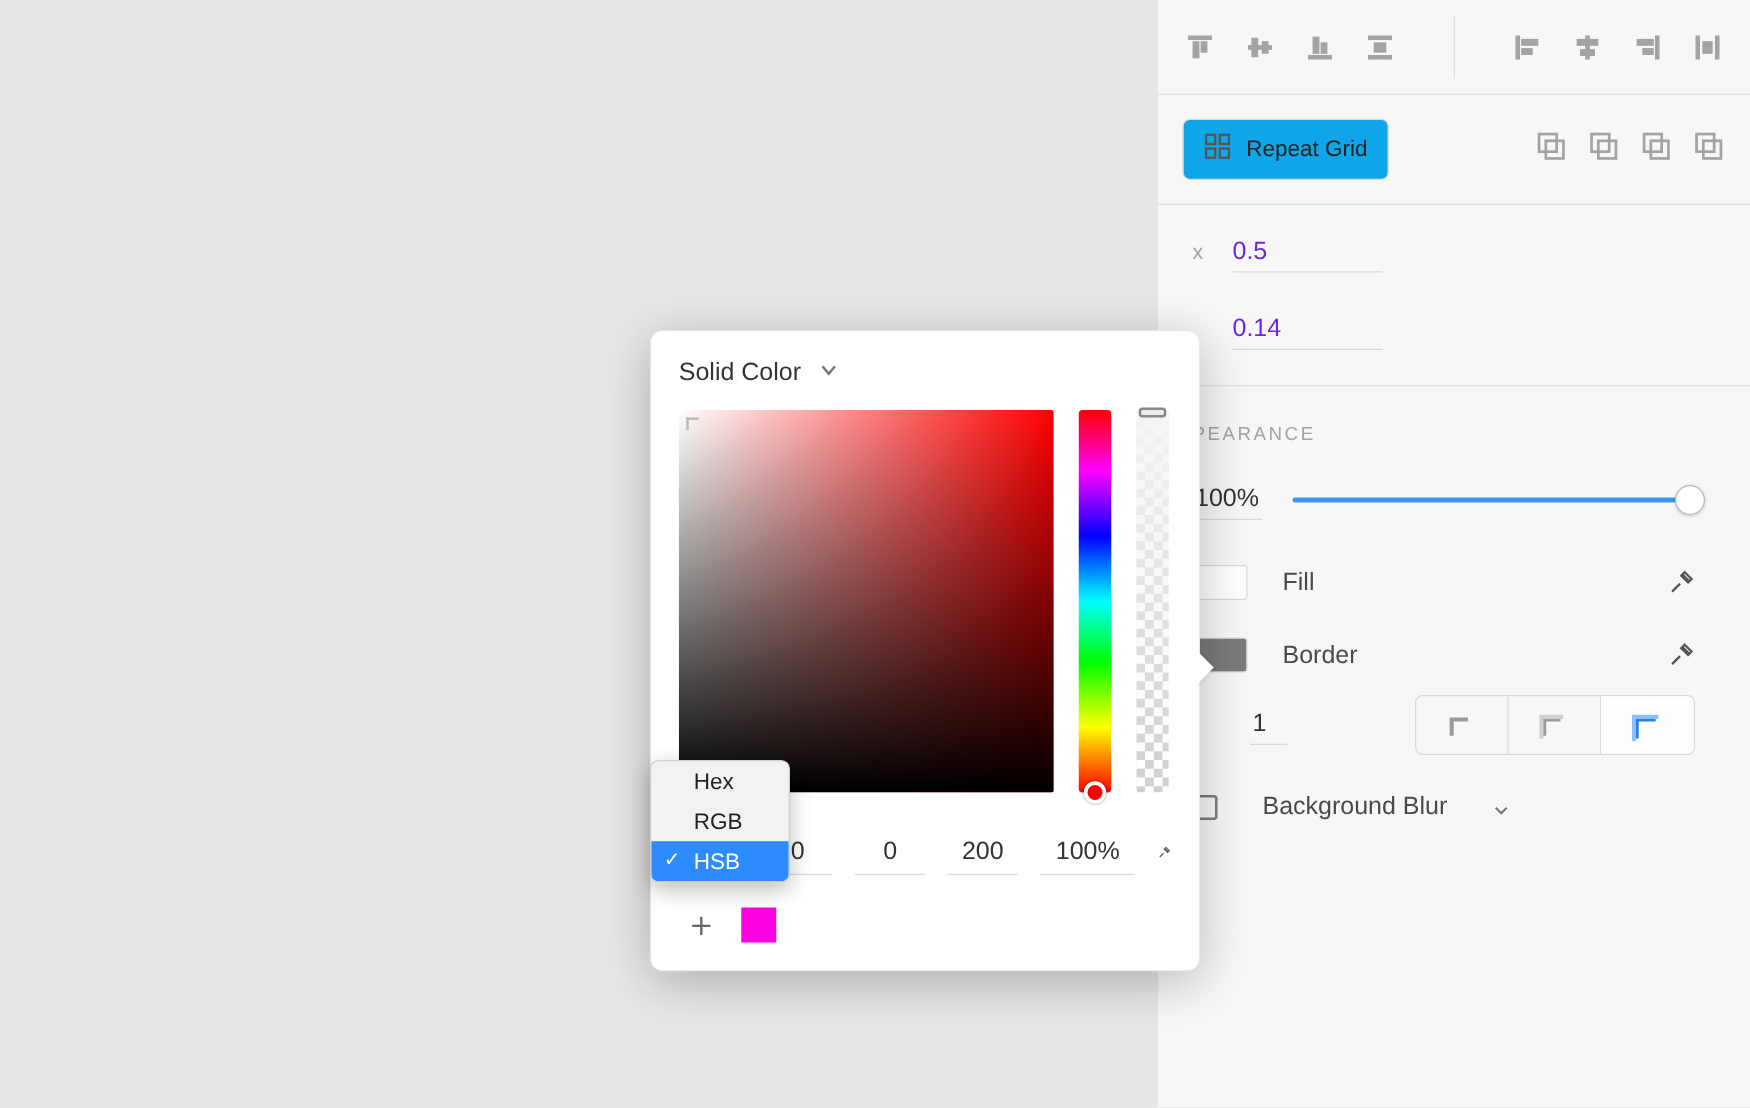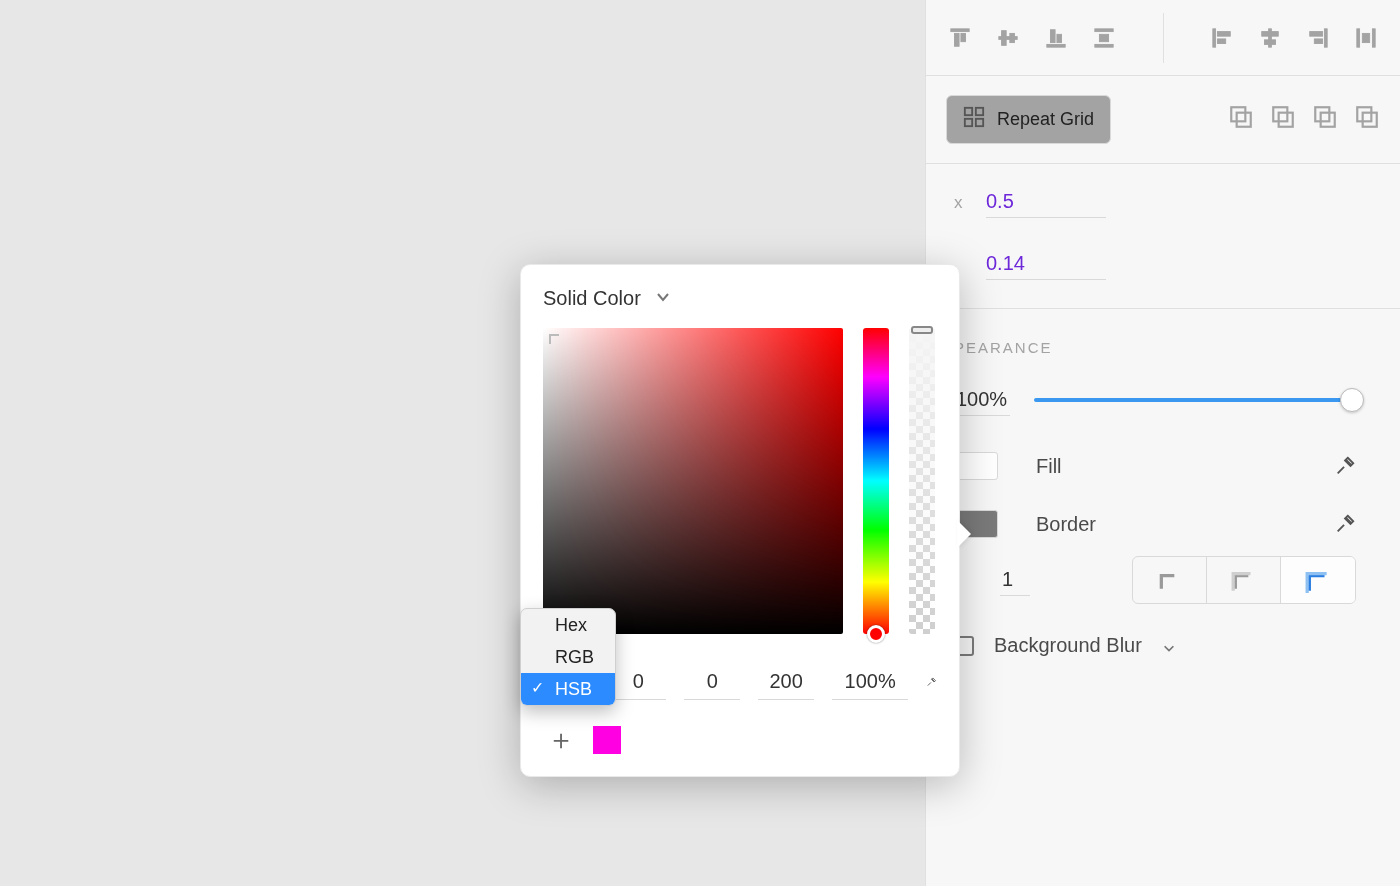--- a/index.html
+++ b/index.html
@@ -34,21 +34,21 @@
   .align-divider{width:1px;height:50px;background:var(--panel-line);}
   .align-btn{width:28px;height:24px;display:flex;align-items:center;justify-content:center;cursor:pointer;}
   .align-btn svg{width:22px;height:22px;stroke:var(--ui-gray-light);fill:var(--ui-gray-light);}
 
   
   .repeat-row{
     height:88px;display:flex;align-items:center;justify-content:space-between;
     padding:0 20px;border-bottom:1px solid var(--panel-line);
   }
   .repeat-btn{
-    display:flex;align-items:center;gap:12px;background:#a3a3a3;border:1px solid var(--ui-border);
+    display:flex;align-items:center;gap:12px;background:#0ea5e9;border:1px solid var(--ui-border);
     border-radius:6px;padding:10px 16px;font-size:18px;color:#222;cursor:pointer;
   }
   .repeat-btn svg{width:22px;height:22px;}
   .bool-group{display:flex;gap:16px;}
   .bool-btn svg{width:26px;height:26px;stroke:var(--ui-gray-light);fill:none;stroke-width:2;}
   .bool-btn{cursor:pointer;}
 
   
   .pos-section{padding:22px 28px;border-bottom:1px solid var(--panel-line);}
   .pos-row{display:flex;align-items:baseline;gap:18px;margin-bottom:30px;}
@@ -57,21 +57,21 @@
 
   
   .appear-section{padding:30px 44px 20px 28px;}
   .section-title{color:var(--ui-gray-light);letter-spacing:2px;font-size:15px;margin-bottom:28px;}
   .opacity-row{display:flex;align-items:center;gap:24px;margin-bottom:36px;}
   .pct-val{color:#333;font-size:20px;border-bottom:1px solid var(--ui-border);padding:4px 2px;min-width:56px;}
   .slider{flex:1;position:relative;height:20px;}
   .slider-track{position:absolute;top:50%;left:0;right:0;height:4px;background:var(--slider);border-radius:2px;transform:translateY(-50%);}
   .slider-thumb{position:absolute;top:50%;right:-8px;width:24px;height:24px;border-radius:50%;background:#fff;border:1px solid #bbb;box-shadow:0 1px 3px rgba(0,0,0,0.2);transform:translateY(-50%);}
 
-  .prop-row{display:flex;align-items:center;gap:38px;margin-bottom:30px;}
+  .prop-row{display:flex;align-items:center;gap:28px;margin-bottom:30px;}
   .check{width:20px;height:20px;border:2px solid var(--ui-gray);border-radius:3px;position:relative;cursor:pointer;}
   .swatch{width:44px;height:28px;border:1px solid var(--ui-border);border-radius:3px;}
   .swatch-white{background:#fff;}
   .swatch-gray{background:#7a7a7a;}
   .swatch-checker{background:
     linear-gradient(45deg,#cfcfcf 25%,transparent 25%),
     linear-gradient(-45deg,#cfcfcf 25%,transparent 25%),
     linear-gradient(45deg,transparent 75%,#cfcfcf 75%),
     linear-gradient(-45deg,transparent 75%,#cfcfcf 75%);
     background-size:14px 14px;background-position:0 0,0 7px,7px -7px,-7px 0;background-color:#eee;}
@@ -80,21 +80,21 @@
   .eyedrop{width:22px;height:22px;cursor:pointer;}
   .eyedrop svg{width:100%;height:100%;stroke:#555;fill:none;stroke-width:2;}
 
   .border-extras{display:flex;align-items:center;gap:22px;margin:-12px 0 30px 46px;}
   .border-size{font-size:20px;color:#333;border-bottom:1px solid var(--ui-border);padding:4px 2px;min-width:30px;margin-right:auto;}
   .seg{display:flex;border:1px solid var(--ui-border);border-radius:6px;overflow:hidden;}
   .seg-btn{width:74px;height:46px;display:flex;align-items:center;justify-content:center;border-right:1px solid var(--ui-border);cursor:pointer;}
   .seg-btn:last-child{border-right:none;background:#fdfdfd;}
   .seg-btn svg{width:26px;height:26px;}
 
-  .blur-row{display:flex;align-items:center;gap:20px;}
+  .blur-row{display:flex;align-items:center;gap:36px;}
   .chev{width:14px;height:14px;}
   .chev svg{stroke:#777;stroke-width:2;fill:none;}
 
   
   .color-pop{
     position:absolute;left:520px;top:264px;width:440px;
     background:#fff;border-radius:10px;box-shadow:var(--popup-shadow);
     padding:22px;border:1px solid #e9e9e9;
   }
   .color-pop::after{ 
@@ -132,21 +132,21 @@
   .picker-val{flex:0 0 auto;width:56px;border-bottom:1px solid var(--ui-border);padding:6px 0;text-align:center;font-size:20px;color:#333;}
   .picker-val.wide{width:76px;}
   .val-row .eyedrop{margin-left:auto;}
 
   .swatch-row{display:flex;align-items:center;gap:14px;margin-top:26px;}
   .add-swatch{font-size:28px;color:#666;cursor:pointer;line-height:1;padding:0 4px;}
   .saved-swatch{width:28px;height:28px;background:#ff00e3;cursor:pointer;}
 
   
   .mode-menu{
-    position:absolute;left:520px;top:608px;width:96px;background:#f2f2f2;border:1px solid #cfcfcf;
+    position:absolute;left:520px;top:608px;width:112px;background:#f2f2f2;border:1px solid #cfcfcf;
     border-radius:7px;box-shadow:0 6px 18px rgba(0,0,0,0.25);overflow:hidden;font-size:18px;
   }
   .mode-item{height:32px;display:flex;align-items:center;padding:0 12px 0 34px;color:#222;position:relative;cursor:pointer;}
   .mode-item .tick{position:absolute;left:10px;top:5px;font-size:16px;}
   .mode-item.selected{background:#2b8bff;color:#fff;}
 </style>
 </head>
 <body>
 
 <div class="inspector">

